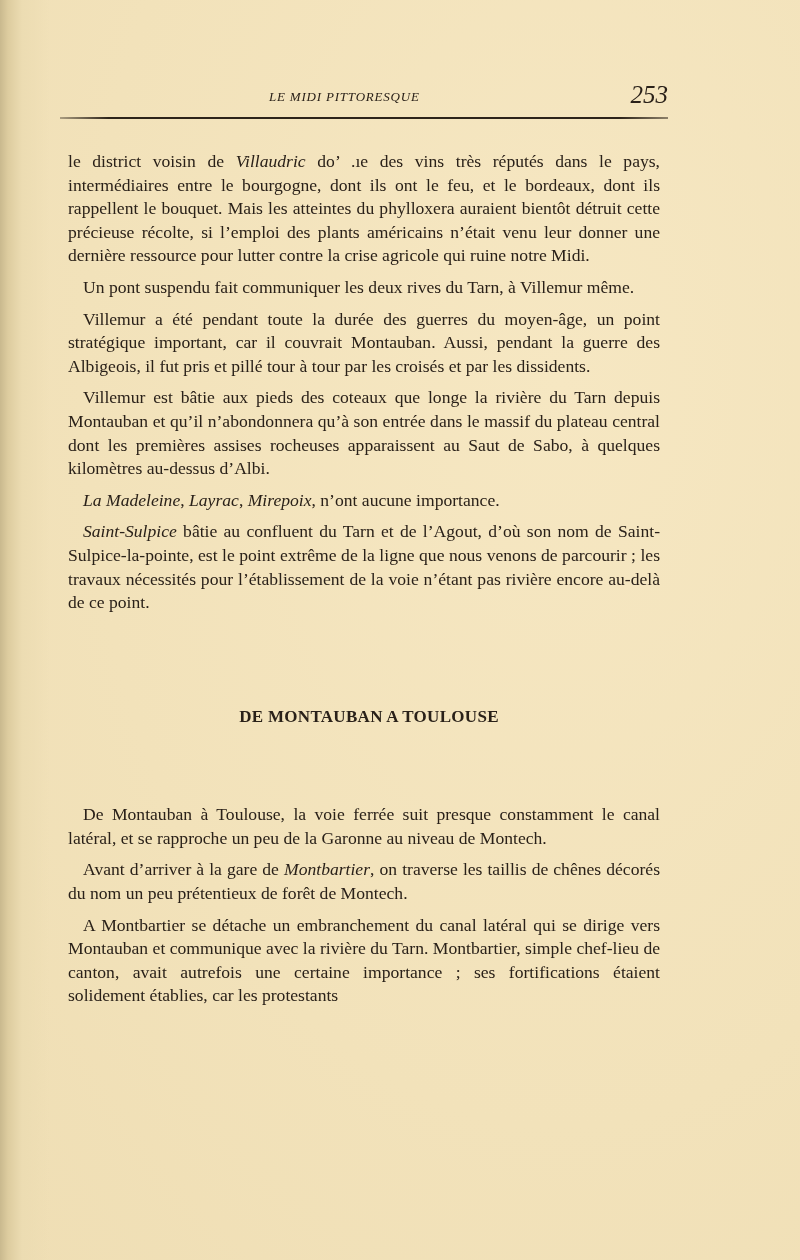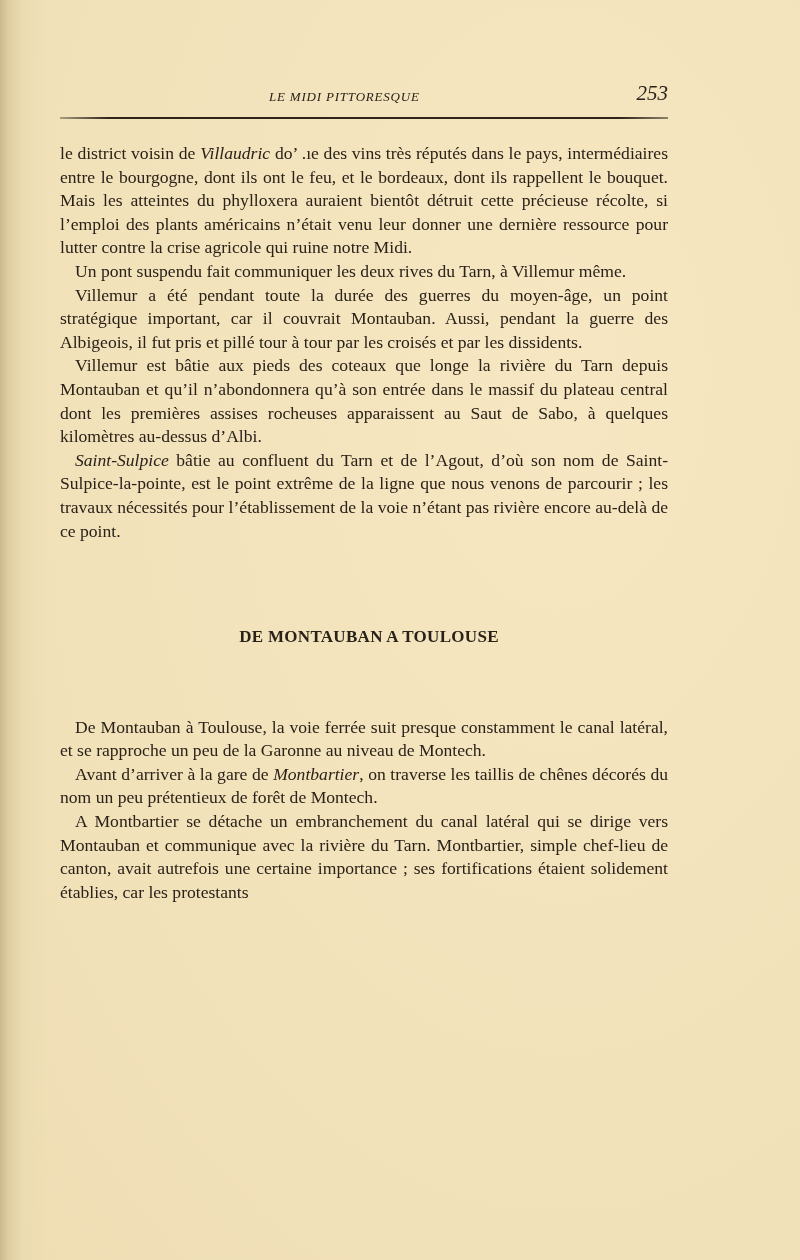--- a/index.html
+++ b/index.html
@@ -24,32 +24,32 @@
   .running-title {
     position: absolute; left: 0; right: 0; top: 8px; text-align: center;
     font-size: 13.5px; letter-spacing: 0.6px;
     font-variant: small-caps;
     padding-left: 100px;
     box-sizing: border-box;
     text-align: left;
   }
   .running-title span { position: absolute; left: 209px; top: 0; white-space: nowrap; font-size: 13px; letter-spacing: 0.8px; }
   .page-number {
-    position: absolute; right: 0; top: 0; font-size: 21px; letter-spacing: 0px;
+    position: absolute; right: 0; top: 0; font-size: 25px; letter-spacing: 0px;
   }
   .head-rule {
     position: absolute; left: 60px; width: 608px; top: 117px; height: 2px;
     background: linear-gradient(to right, rgba(40,30,20,0.35), #2d241a 8%, #2d241a 92%, rgba(40,30,20,0.5));
   }
   .text-block {
     position: absolute; left: 60px; width: 608px; top: 142px;
     font-size: 17.6px; line-height: 23.6px;
     text-align: justify;
   }
-  .text-block p { margin: 0; text-indent: 0; }
+  .text-block p { margin: 8px; text-indent: 0; }
   .text-block p.indent { text-indent: 15px; }
   .text-block i { font-style: italic; }
   .gap-before-heading { height: 66px; }
   .section-heading {
     text-align: center; font-size: 17px; letter-spacing: 0.3px;
     margin: 16px; padding-left: 10px;
   }
   .gap-after-heading { height: 51px; }
 </style>
 </head>
@@ -64,20 +64,21 @@
   <div class="page-number">253</div>
 </div>
 <div class="head-rule"></div>
 
 <div class="text-block">
   <div id="part1">
       <p><span>le district voisin de </span><i>Villaudric</i><span> do’ .ıe des vins très réputés dans le pays, intermédiaires entre le bourgogne, dont ils ont le feu, et le bordeaux, dont ils rappellent le bouquet. Mais les atteintes du phylloxera auraient bientôt détruit cette précieuse récolte, si l’emploi des plants américains n’était venu leur donner une dernière ressource pour lutter contre la crise agricole qui ruine notre Midi.</span></p>
       <p class="indent"><span>Un pont suspendu fait communiquer les deux rives du Tarn, à Villemur même.</span></p>
       <p class="indent"><span>Villemur a été pendant toute la durée des guerres du moyen-âge, un point stratégique important, car il couvrait Montauban. Aussi, pendant la guerre des Albigeois, il fut pris et pillé tour à tour par les croisés et par les dissidents.</span></p>
       <p class="indent"><span>Villemur est bâtie aux pieds des coteaux que longe la rivière du Tarn depuis Montauban et qu’il n’abondonnera qu’à son entrée dans le massif du plateau central dont les premières assises rocheuses apparaissent au Saut de Sabo, à quelques kilomètres au-dessus d’Albi.</span></p>
+      <p class="indent"><i>La Madeleine</i><span>, </span><i>Layrac</i><span>, </span><i>Mirepoix</i><span>, n’ont aucune importance.</span></p>
       <p class="indent"><i>Saint-Sulpice</i><span> bâtie au confluent du Tarn et de l’Agout, d’où son nom de Saint-Sulpice-la-pointe, est le point extrême de la ligne que nous venons de parcourir ; les travaux nécessités pour l’établissement de la voie n’étant pas rivière encore au-delà de ce point.</span></p>
     </div>
   <div class="gap-before-heading"></div>
   <h2 class="section-heading">DE MONTAUBAN A TOULOUSE</h2>
   <div class="gap-after-heading"></div>
   <div id="part2">
       <p class="indent"><span>De Montauban à Toulouse, la voie ferrée suit presque constamment le canal latéral, et se rapproche un peu de la Garonne au niveau de Montech.</span></p>
       <p class="indent"><span>Avant d’arriver à la gare de </span><i>Montbartier</i><span>, on traverse les taillis de chênes décorés du nom un peu prétentieux de forêt de Montech.</span></p>
       <p class="indent"><span>A Montbartier se détache un embranchement du canal latéral qui se dirige vers Montauban et communique avec la rivière du Tarn. Montbartier, simple chef-lieu de canton, avait autrefois une certaine importance ; ses fortifications étaient solidement établies, car les protestants</span></p>
     </div>

